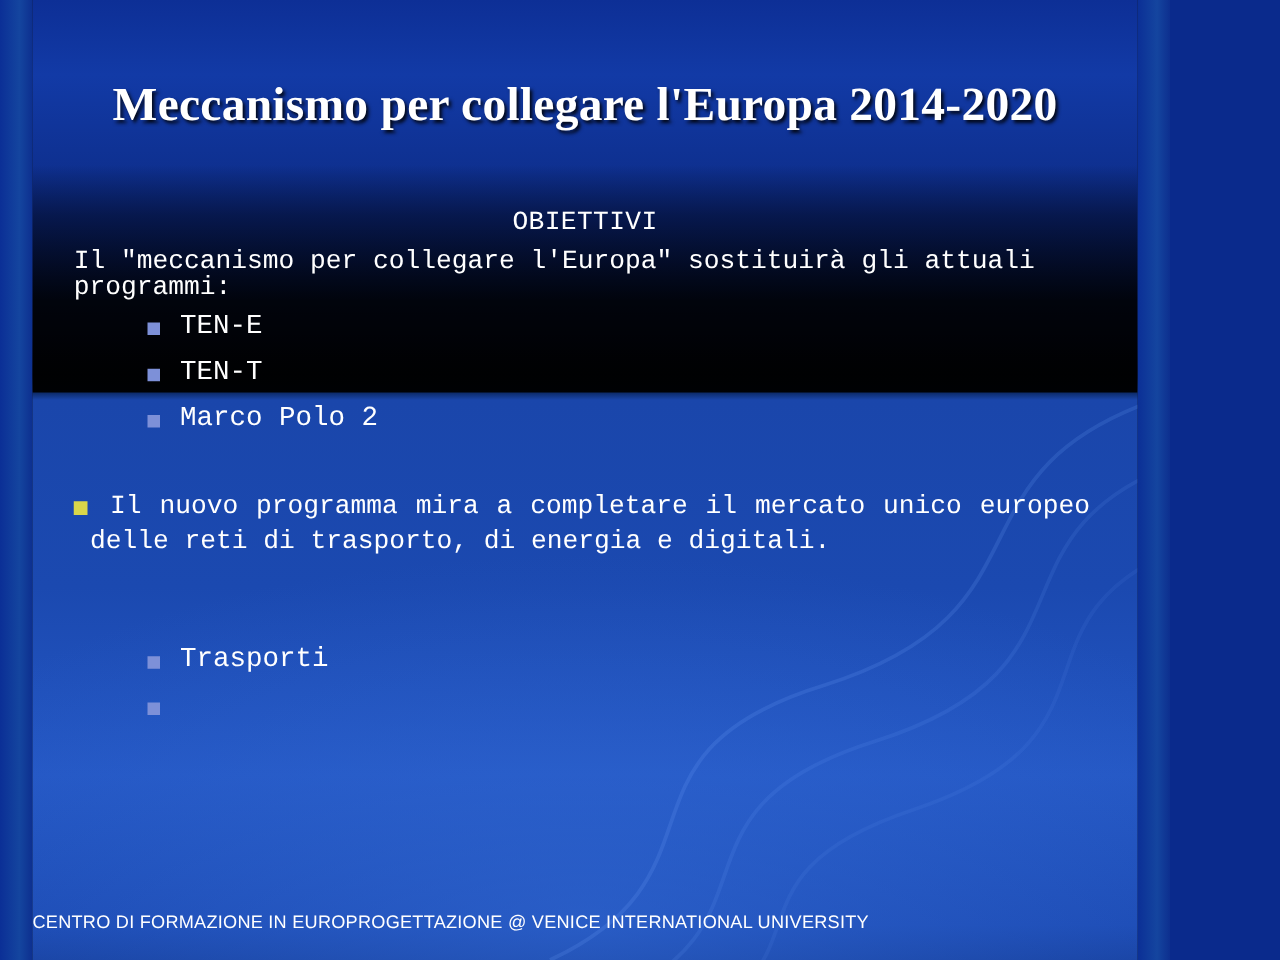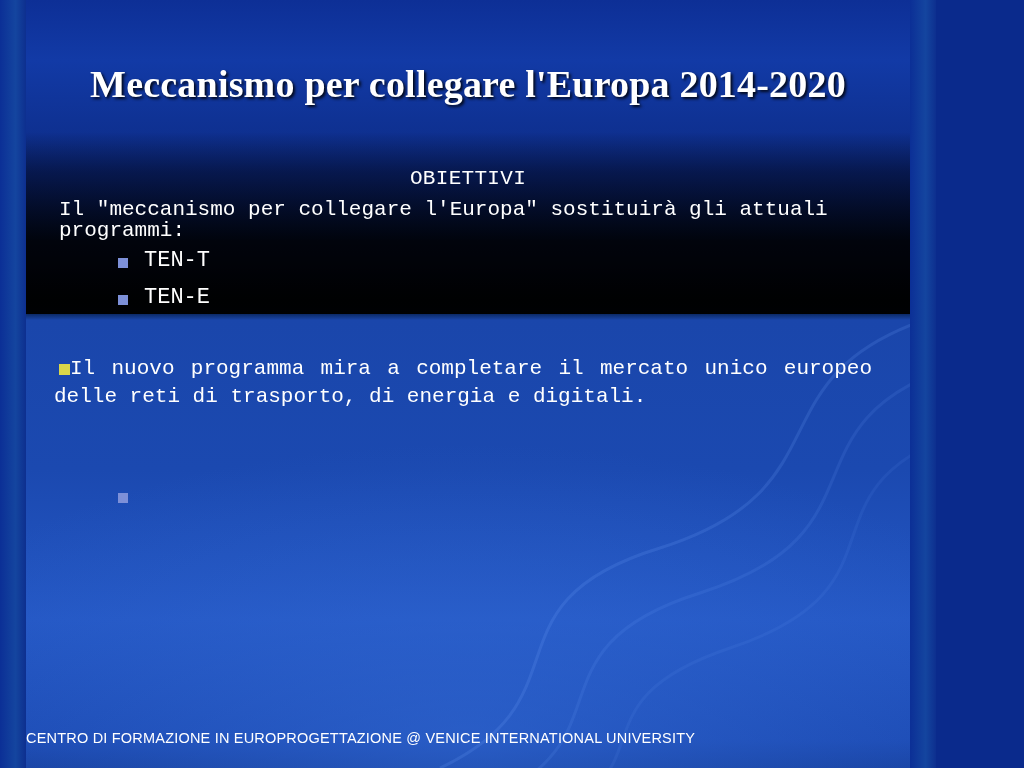--- a/index.html
+++ b/index.html
@@ -148,21 +148,21 @@
     display: block;
   }
 
   .spacer-sm { height: 18px; }
   .spacer-md { height: 36px; }
   .spacer-lg { height: 46px; }
 
   
   .para-block {
     position: relative;
-    padding-left: 28px;
+    padding-left: 46px;
     padding-right: 38px;
     margin: 0;
   }
   .para-block .marker {
     position: absolute;
     left: 33px;
     top: 9px;
     width: 11px;
     height: 11px;
     background: #d9d64a;
@@ -211,43 +211,51 @@
 
     <div class="body-area">
 
       <div class="centered-head">OBIETTIVI</div>
 
       <div class="lead">Il "meccanismo per collegare l'Europa" sostituirà gli attuali programmi:</div>
 
       <ul class="bullets">
         <li>
           <span class="marker"></span>
+          <span>TEN-E</span>
+        </li>
+        <li>
+          <span class="marker"></span>
           <span>TEN-T</span>
         </li>
         <li>
           <span class="marker"></span>
-          <span>TEN-E</span>
+          <span>Marco Polo 2</span>
         </li>
       </ul>
 
       <div class="spacer-md"></div>
 
       <div class="para-block">
         <span class="marker"></span>
         <div class="para-text">Il nuovo programma mira a completare il mercato unico europeo delle reti di trasporto, di energia e digitali.</div>
       </div>
 
       <div class="spacer-lg"></div>
 
 
       <div class="spacer-sm"></div>
 
       <ul class="bullets">
         <li>
           <span class="marker"></span>
+          <span>Trasporti</span>
+        </li>
+        <li>
+          <span class="marker"></span>
         </li>
       </ul>
 
     </div>
 
     <div class="footer">CENTRO DI FORMAZIONE IN EUROPROGETTAZIONE @ VENICE INTERNATIONAL UNIVERSITY</div>
 
   </div>
 </div>
 

